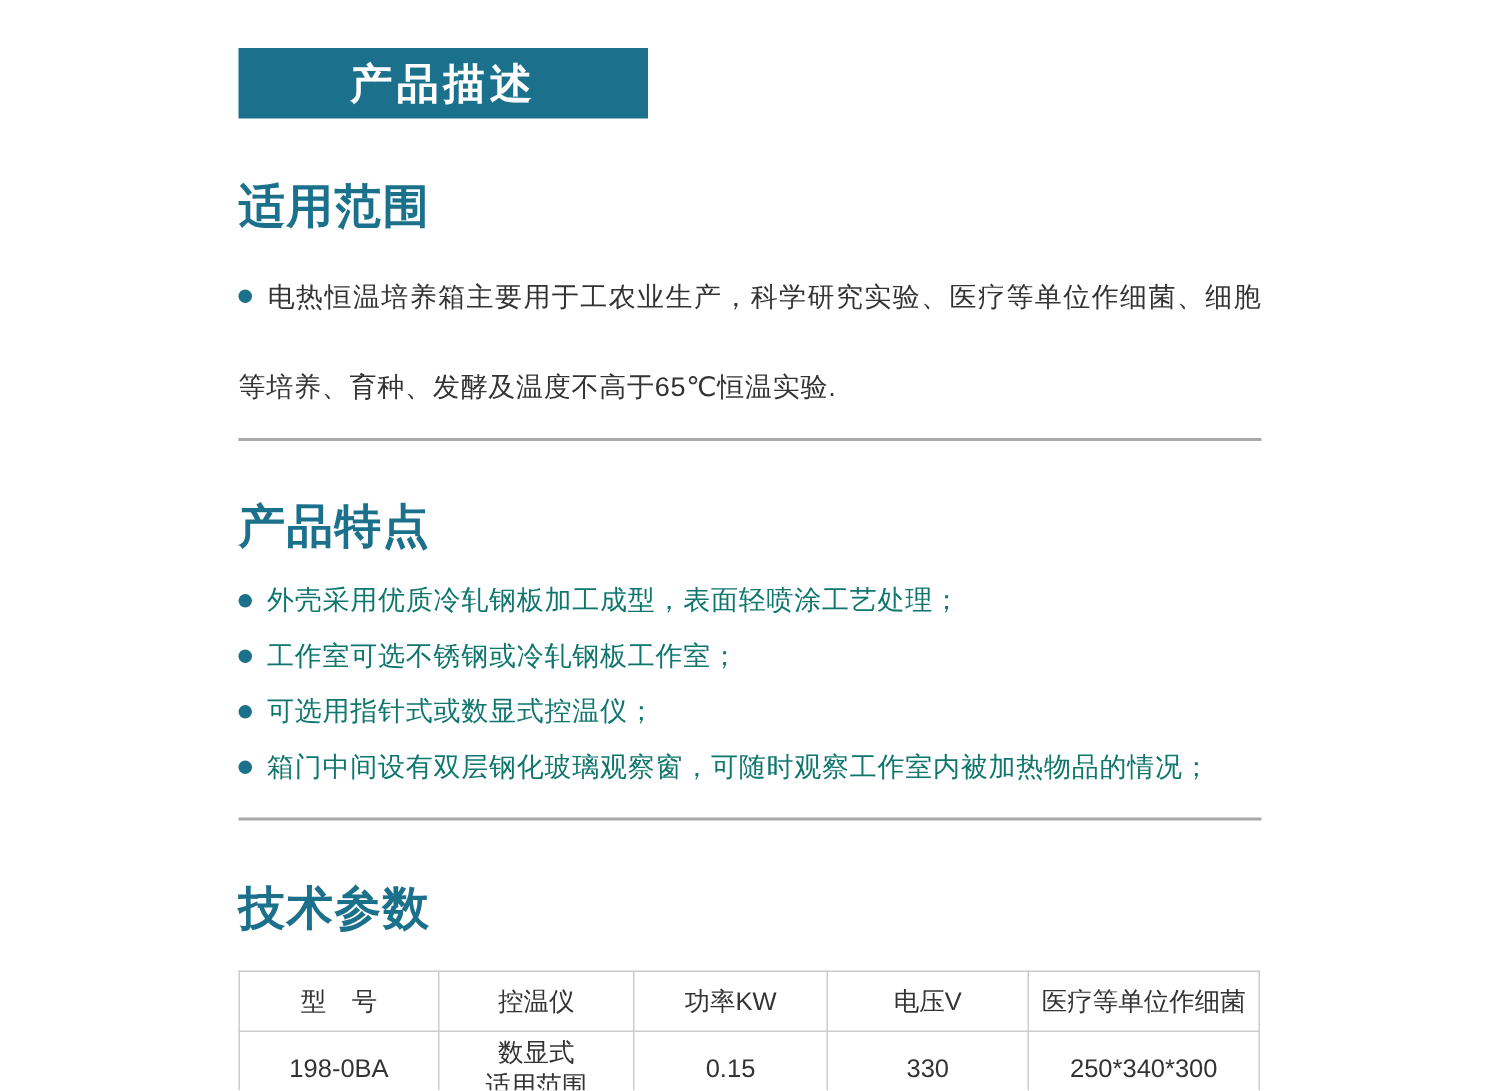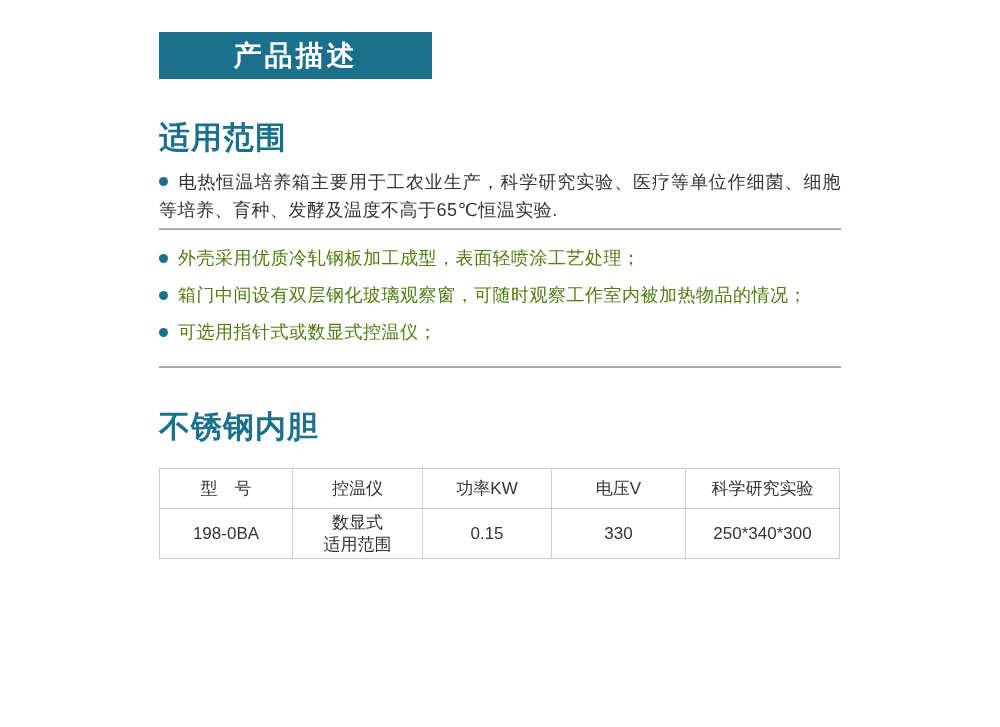--- a/index.html
+++ b/index.html
@@ -25,36 +25,36 @@
 
   .section-heading {
     font-size:31px; font-weight:bold; color:#1b718c; letter-spacing:1px;
   }
   .scope-heading   { margin-top:38px; }
   .features-heading{ margin-top:36px; }
   .specs-heading   { margin-top:38px; }
 
   .scope-paragraph {
     margin-top:9px;
-    font-size:18px; line-height:28px; letter-spacing:0.5px;
+    font-size:18px; line-height:60px; letter-spacing:0.5px;
     color:#333333; text-align:justify;
   }
   .bullet {
     display:inline-block; width:9px; height:9px; border-radius:50%;
     background:#1b718c; margin-right:10px; vertical-align:2px;
   }
 
   .divider { height:2px; background:#a9a9a9; }
   .divider-1 { margin-top:4px; }
   .divider-2 { margin-top:22px; }
 
   .feature-list { margin-top:16px; list-style:none; }
   .feature-item {
     font-size:18px; line-height:24px; letter-spacing:0.5px;
-    color:#4d7c0f; margin-bottom:13px;
+    color:#0f766e; margin-bottom:13px;
     display:flex; align-items:center;
   }
   .feature-item .bullet { flex:0 0 9px; vertical-align:0; }
 
   .specs-table {
     margin-top:20px;
     border-collapse:collapse;
     width:680px;
     table-layout:fixed;
     font-size:17px; color:#333333;padding-left:32px;
@@ -83,56 +83,61 @@
     </div>
 
     <section>
       <h2 class="section-heading scope-heading">适用范围</h2>
       <p class="scope-paragraph"><span class="bullet"></span><span>电热恒温培养箱主要用于工农业生产，科学研究实验、医疗等单位作细菌、细胞等培养、育种、发酵及温度不高于65℃恒温实验.</span></p>
     </section>
 
     <div class="divider divider-1"></div>
 
     <section>
+      <h2 class="section-heading features-heading">产品特点</h2>
       <ul class="feature-list">
         <li class="feature-item">
           <span class="bullet"></span>
           <span>外壳采用优质冷轧钢板加工成型，表面轻喷涂工艺处理；</span>
         </li>
         <li class="feature-item">
           <span class="bullet"></span>
-          <span>箱门中间设有双层钢化玻璃观察窗，可随时观察工作室内被加热物品的情况；</span>
+          <span>工作室可选不锈钢或冷轧钢板工作室；</span>
         </li>
         <li class="feature-item">
           <span class="bullet"></span>
           <span>可选用指针式或数显式控温仪；</span>
+        </li>
+        <li class="feature-item">
+          <span class="bullet"></span>
+          <span>箱门中间设有双层钢化玻璃观察窗，可随时观察工作室内被加热物品的情况；</span>
         </li>
       </ul>
     </section>
 
     <div class="divider divider-2"></div>
 
     <section>
-      <h2 class="section-heading specs-heading">不锈钢内胆</h2>
+      <h2 class="section-heading specs-heading">技术参数</h2>
 
       <table class="specs-table">
         <colgroup>
           <col class="col-model">
             <col class="col-controller">
             <col class="col-power">
           <col class="col-voltage">
             <col class="col-size">
         </colgroup>
         <thead>
           <tr>
             <th>型　号</th>
             <th>控温仪</th>
             <th>功率KW</th>
             <th>电压V</th>
-            <th>科学研究实验</th>
+            <th>医疗等单位作细菌</th>
           </tr>
         </thead>
         <tbody>
           <tr>
             <td>198-0BA</td>
             <td>数显式
 适用范围</td>
             <td>0.15</td>
             <td>330</td>
             <td>250*340*300</td>

